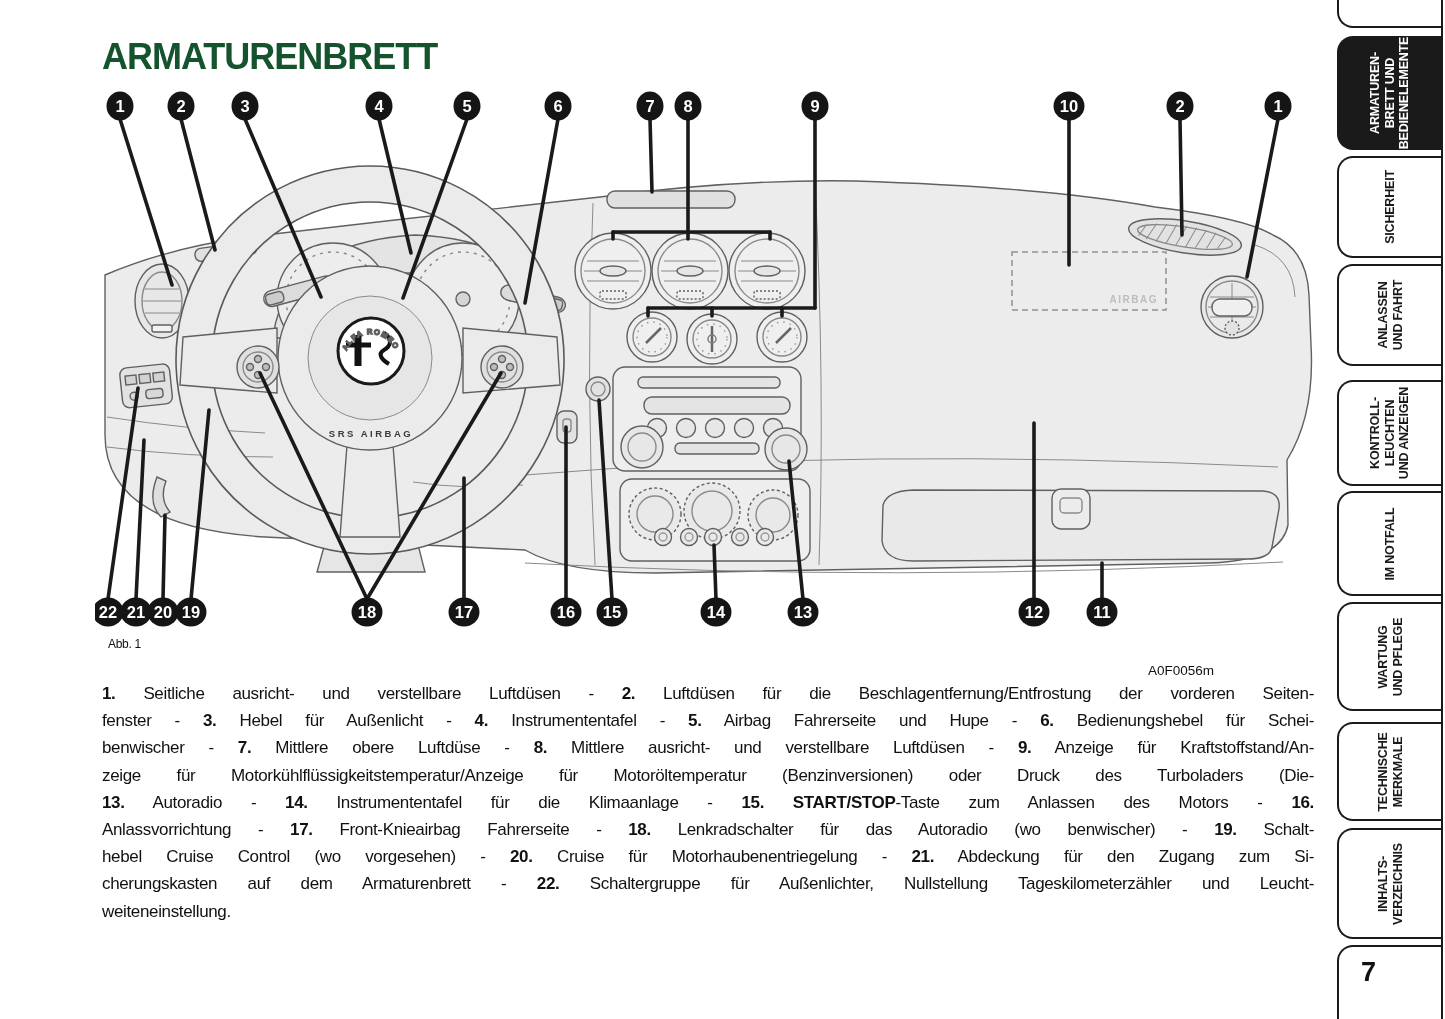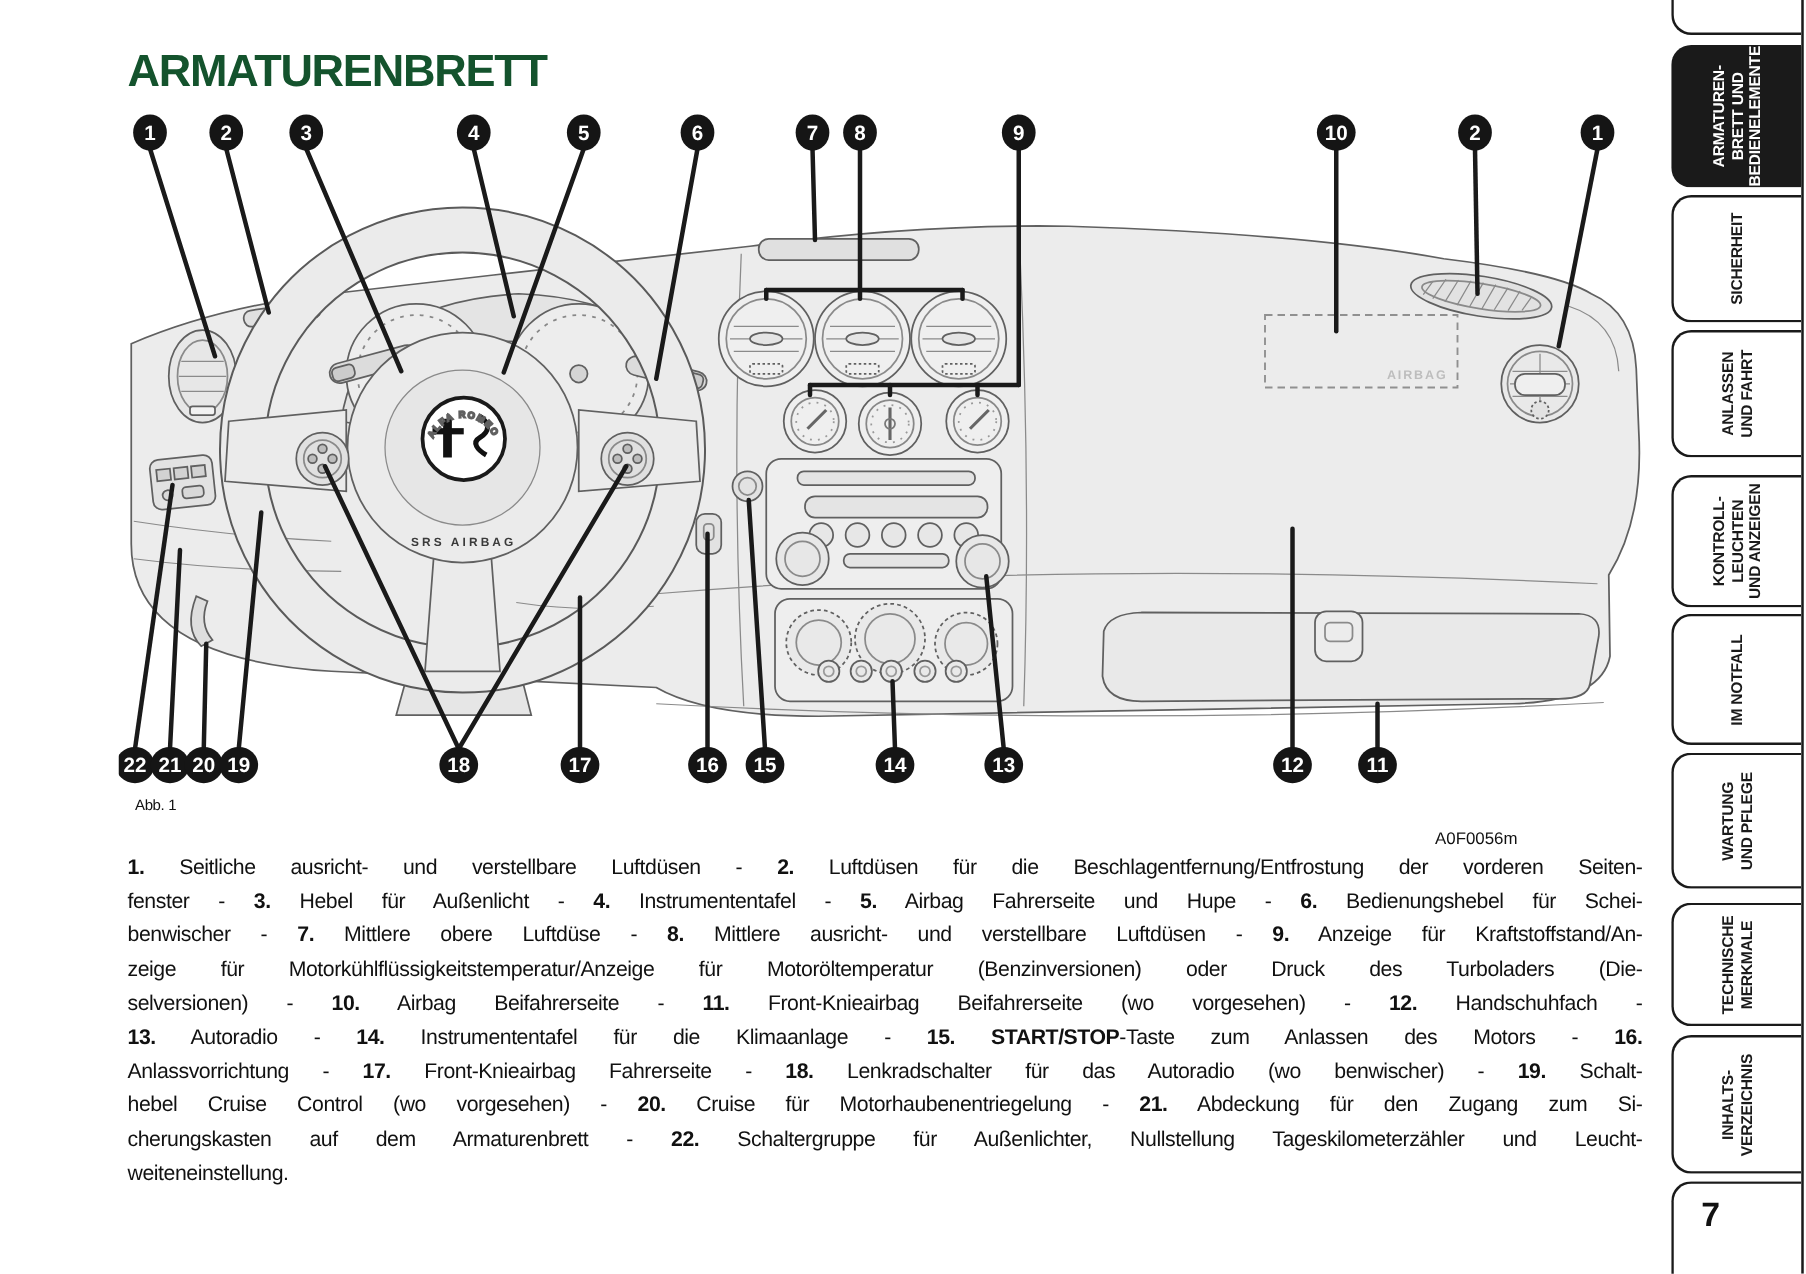--- a/index.html
+++ b/index.html
@@ -342,21 +342,20 @@
 </div>
 
 <div id="fig-caption">Abb. 1</div>
 <div id="fig-code">A0F0056m</div>
 
 <div id="body-text">
     <div class="bline"><b>1.</b><span> Seitliche ausricht- und verstellbare Luftdüsen - </span><b>2.</b><span> Luftdüsen für die Beschlagentfernung/Entfrostung der vorderen Seiten-</span></div>
     <div class="bline"><span>fenster - </span><b>3.</b><span> Hebel für Außenlicht - </span><b>4.</b><span> Instrumententafel - </span><b>5.</b><span> Airbag Fahrerseite und Hupe - </span><b>6.</b><span> Bedienungshebel für Schei-</span></div>
     <div class="bline"><span>benwischer - </span><b>7.</b><span> Mittlere obere Luftdüse - </span><b>8.</b><span> Mittlere ausricht- und verstellbare Luftdüsen - </span><b>9.</b><span> Anzeige für Kraftstoffstand/An-</span></div>
     <div class="bline"><span>zeige für Motorkühlflüssigkeitstemperatur/Anzeige für Motoröltemperatur (Benzinversionen) oder Druck des Turboladers (Die-</span></div>
-    <div class="bline"><span>selversionen) - </span><b>10.</b><span> Airbag Beifahrerseite - </span><b>11.</b><span> Front-Knieairbag Beifahrerseite (wo vorgesehen) - </span><b>12.</b><span> Handschuhfach -</span></div>
     <div class="bline"><b>13.</b><span> Autoradio - </span><b>14.</b><span> Instrumententafel für die Klimaanlage - </span><b>15. START/STOP</b><span>-Taste zum Anlassen des Motors - </span><b>16.</b></div>
     <div class="bline"><span>Anlassvorrichtung - </span><b>17.</b><span> Front-Knieairbag Fahrerseite - </span><b>18.</b><span> Lenkradschalter für das Autoradio (wo benwischer) - </span><b>19.</b><span> Schalt-</span></div>
     <div class="bline"><span>hebel Cruise Control (wo vorgesehen) - </span><b>20.</b><span> Cruise für Motorhaubenentriegelung - </span><b>21.</b><span> Abdeckung für den Zugang zum Si-</span></div>
     <div class="bline"><span>cherungskasten auf dem Armaturenbrett - </span><b>22.</b><span> Schaltergruppe für Außenlichter, Nullstellung Tageskilometerzähler und Leucht-</span></div>
     <div class="bline last"><span>weiteneinstellung.</span></div>
   </div>
 
 <div id="tabs">
   <div class="tab" style="top:-22px;height:50px;"></div>
 <div class="tab active" style="top: 36px; height: 114px;">

